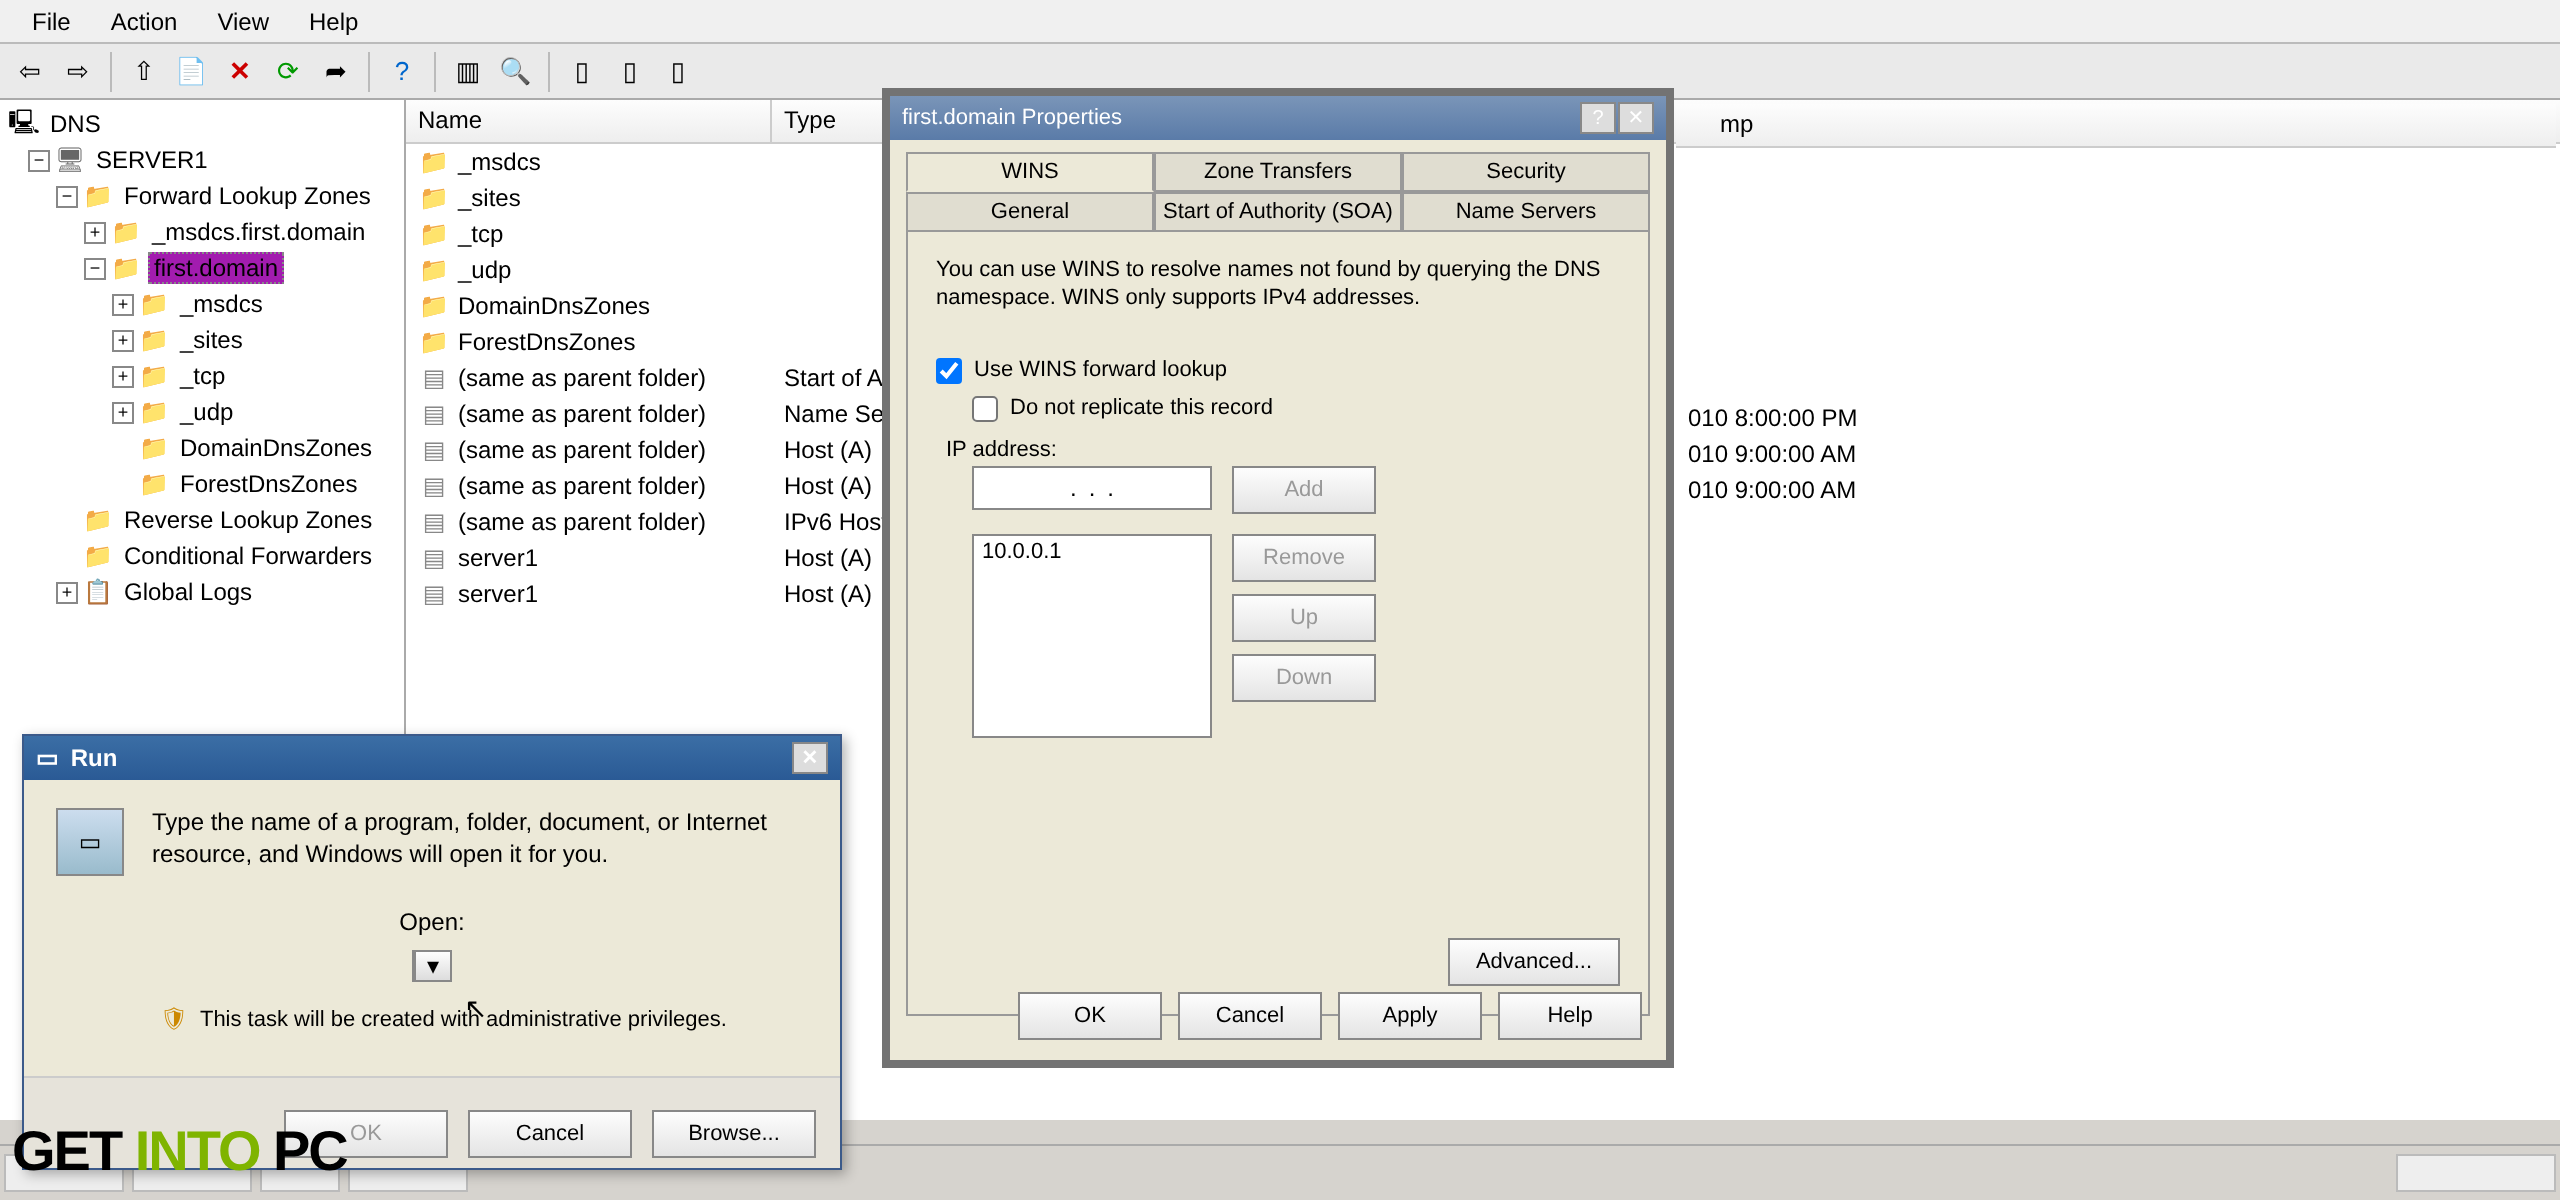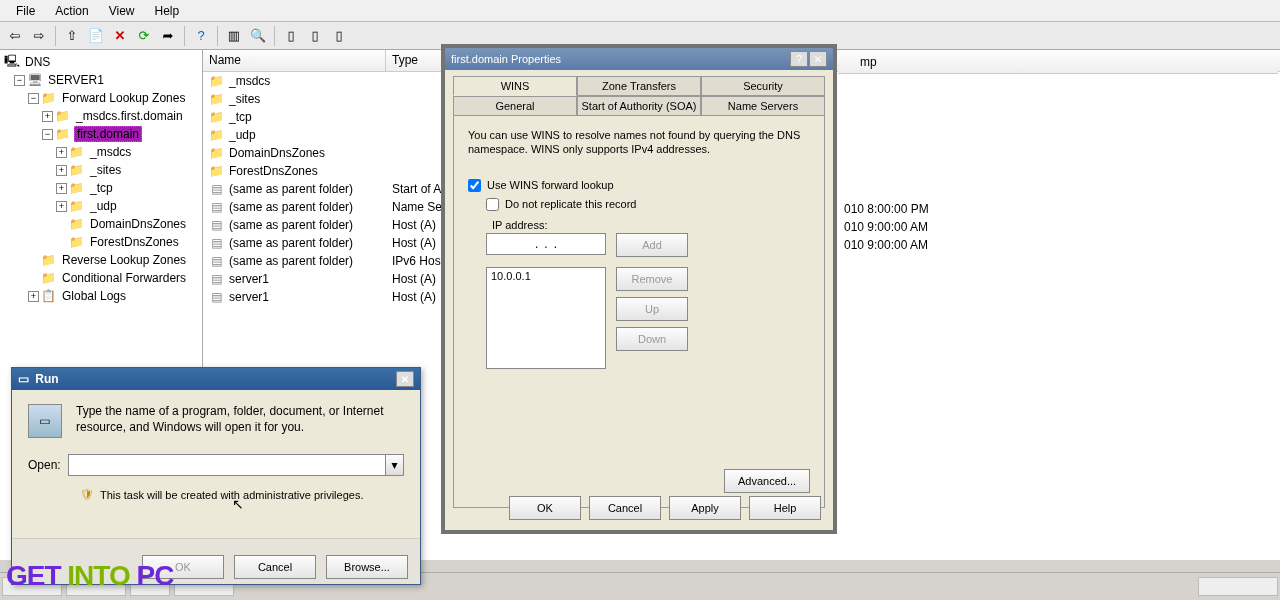--- a/index.html
+++ b/index.html
@@ -44,29 +44,29 @@
 .wbtn { width: 72px; height: 24px; border: 1px solid #888; background: linear-gradient(#fdfdfd,#e4e4e4); font-size: 11px; display: flex; align-items: center; justify-content: center; cursor: default; }
 .wbtn.disabled { color: #999; }
 .iplist { width: 120px; height: 102px; border: 1px solid #888; background: #fff; padding: 2px 4px; font-size: 11px; }
 .dlgbtns { position: absolute; bottom: 10px; right: 12px; display: flex; gap: 8px; }
 
 .run { position: absolute; left: 11px; top: 367px; width: 410px; height: 218px; border: 1px solid #3b5a8a; background: #ece9d8; z-index: 30; box-shadow: 2px 2px 6px rgba(0,0,0,0.3); }
 .runtitle { height: 22px; background: linear-gradient(#3b6ea5,#2a5a95); color: #fff; display: flex; align-items: center; padding: 0 6px; font-weight: bold; font-size: 12px; }
 .runbody { padding: 14px 16px 10px 16px; }
 .rundesc { display: flex; gap: 14px; margin-bottom: 16px; }
 .runicon { width: 34px; height: 34px; border: 1px solid #888; background: linear-gradient(#cde,#9bc); display: flex; align-items: center; justify-content: center; }
-.runopen { display: flex; align-items: center; gap: 7px; margin-bottom: 12px; }
+.runopen { display: flex; align-items: center; gap: 7px; margin-bottom: 12px; flex-direction: column; }
 .runcombo { flex: 1; height: 22px; border: 1px solid #888; background: #fff; display: flex; }
 .runcombo .dd { width: 18px; border-left: 1px solid #888; background: linear-gradient(#fdfdfd,#ddd); display: flex; align-items: center; justify-content: center; }
 .runshield { display: flex; align-items: center; gap: 6px; font-size: 11px; margin-left: 52px; }
 .runbtns { display: flex; gap: 10px; justify-content: flex-end; margin-top: 32px; padding: 10px 12px 0 12px; border-top: 1px solid #ccc; background: #e6e3da; position: absolute; bottom: 0; left: 0; right: 0; height: 46px; align-items: center; }
 .rbtn { width: 82px; height: 24px; border: 1px solid #888; background: linear-gradient(#fdfdfd,#e4e4e4); font-size: 11px; display: flex; align-items: center; justify-content: center; }
 .rbtn.disabled { color: #999; }
 .watermark { position: absolute; left: 6px; bottom: 8px; font-weight: 900; font-size: 28px; letter-spacing: -1px; z-index: 50; }
-.watermark .g1 { color: #6d28d9; }
+.watermark .g1 { color: #000000; }
 .watermark .g2 { color: #7fb400; }
 .cursor { position: absolute; left: 232px; top: 496px; z-index: 60; font-size: 14px; }
 .rightcol { position: absolute; left: 838px; top: 52px; width: 440px; }
 .rightcol .hdr { display: flex; height: 22px; border-bottom: 1px solid #ccc; background: linear-gradient(#fdfdfd,#eee);}
 .rightcol .lrow { display:flex; height:18px; padding-left:6px; }
 .statusbar { position:absolute; left:0; right:0; bottom:0; height:28px; background:#d6d3ce; border-top:1px solid #aaa; display:flex; }
 .statuscell { border:1px solid #bbb; margin:4px 2px; width:60px; background:#eee; }
 </style>
 </head>
 <body>
@@ -305,21 +305,21 @@
     <div class="tabbody">
       <div style="font-size:11px;line-height:1.3;margin-bottom:22px">You can use WINS to resolve names not found by querying the DNS namespace.  WINS only supports IPv4 addresses.</div>
       <label class="chk">
           <input type="checkbox" checked="" style="">
           <span>Use WINS forward lookup</span>
         </label>
       <label class="chk" style="margin-left:18px">
           <input type="checkbox" style="">
           <span>Do not replicate this record</span>
         </label>
-      <div style="margin-left:24px;margin-top:8px;font-size:11px">IP address:</div>
+      <div style="margin-left:5px;margin-top:8px;font-size:11px">IP address:</div>
       <div style="display:flex;gap:10px;margin-left:18px;margin-top:2px">
         <div class="ipbox">
             <span class="ipdot">.</span>
             <span class="ipdot">.</span>
             <span class="ipdot">.</span>
           </div>
         <div class="wbtn disabled">Add</div>
       </div>
       <div style="display:flex;gap:10px;margin-left:18px;margin-top:10px">
         <div class="iplist">

